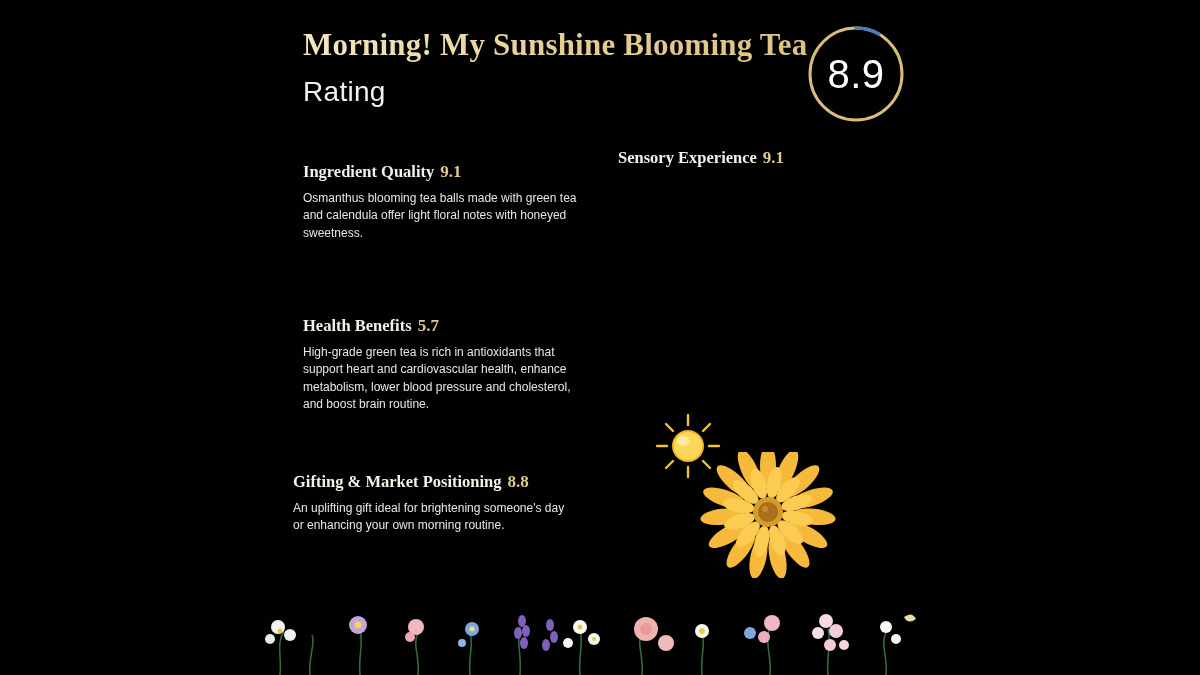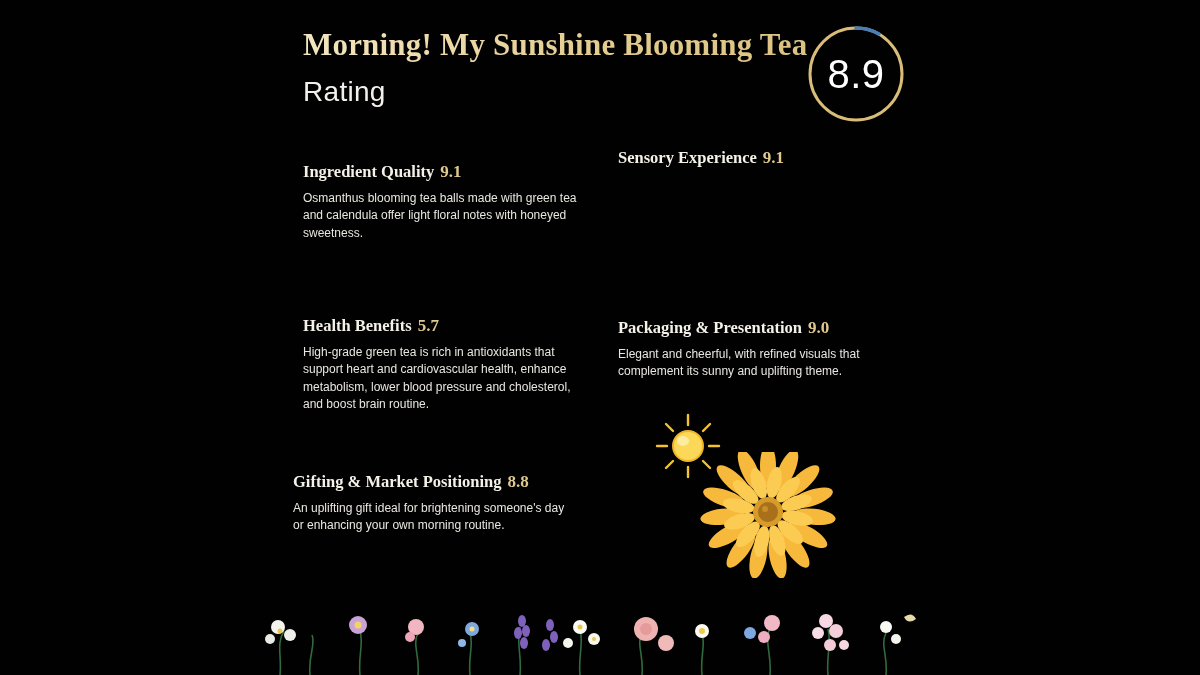--- a/index.html
+++ b/index.html
@@ -167,26 +167,20 @@
     </div>
   </div>
 
   <div class="crit c3">
     <div class="crit-head">
       <span>Health Benefits</span><span class="crit-score">5.7</span>
     </div>
     <div class="crit-body">High-grade green tea is rich in antioxidants that support heart and cardiovascular health, enhance metabolism, lower blood pressure and cholesterol, and boost brain routine.</div>
   </div>
 
-  <div class="crit c4">
-    <div class="crit-head">
-      <span>Packaging &amp; Presentation</span><span class="crit-score">9.0</span>
-    </div>
-    <div class="crit-body">Elegant and cheerful, with refined visuals that complement its sunny and uplifting theme.</div>
-  </div>
 
   <div class="crit c5">
     <div class="crit-head">
       <span>Gifting &amp; Market Positioning</span><span class="crit-score">8.8</span>
     </div>
     <div class="crit-body">An uplifting gift ideal for brightening someone's day or enhancing your own morning routine.</div>
   </div>
 
   <svg class="art-sun" viewBox="0 0 72 72">
     <g stroke="#f2c230" stroke-width="2.4" stroke-linecap="round">

